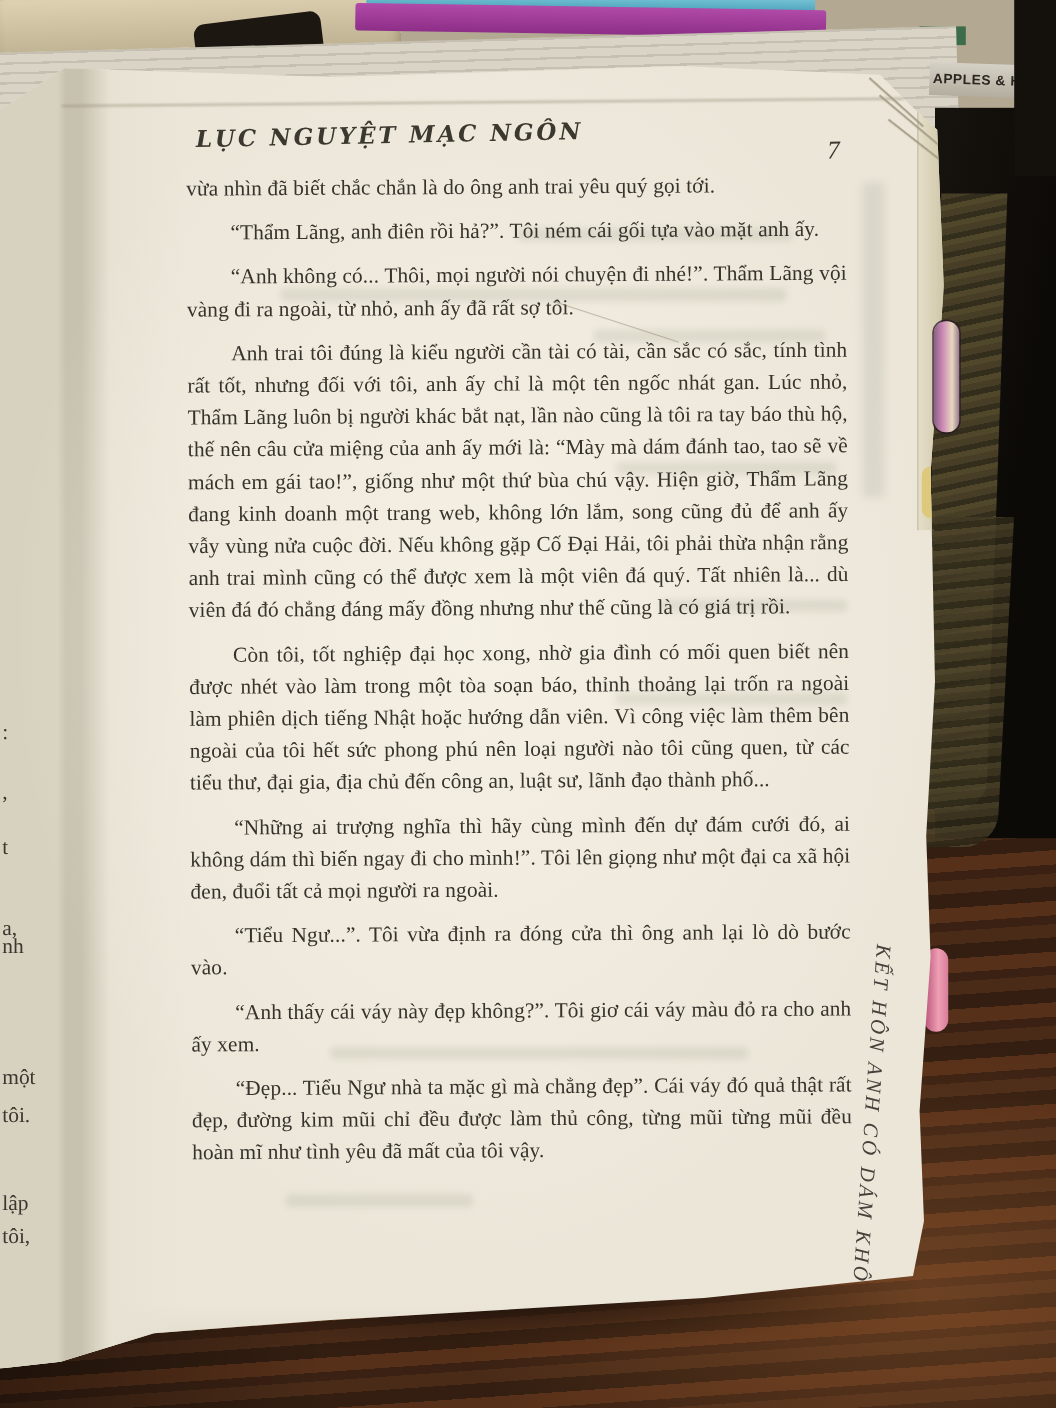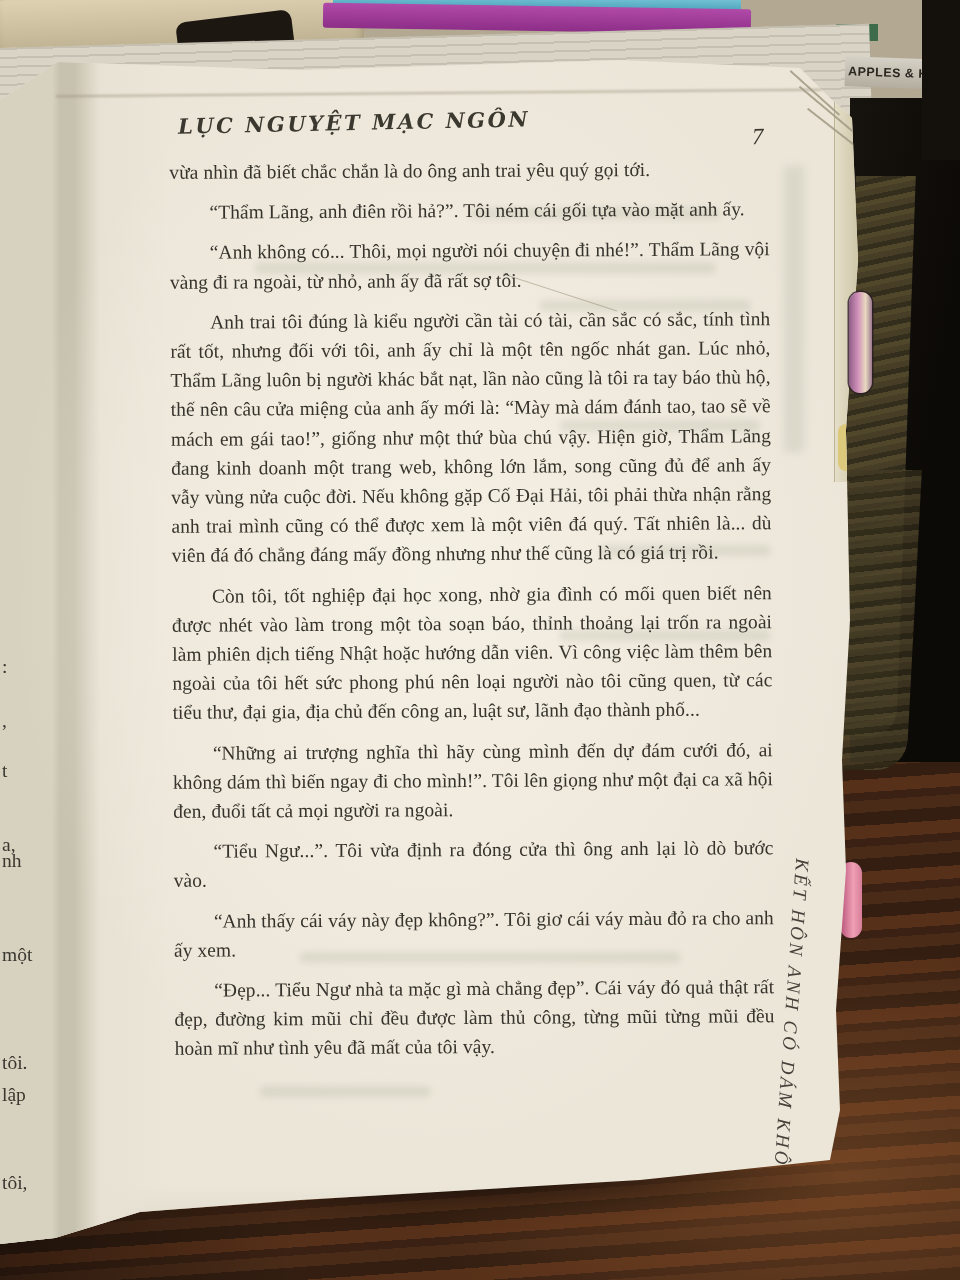--- a/index.html
+++ b/index.html
@@ -126,24 +126,24 @@
   <div class="abs book-shadow"></div>
   <div class="abs pink-finger"></div>
 
   <div class="abs book">
 
     <span class="frag" style="top:656px">:</span>
     <span class="frag" style="top:710px">,</span>
     <span class="frag" style="top:760px">t</span>
     <span class="frag" style="top:834px">a,</span>
     <span class="frag" style="top:850px">nh</span>
-    <span class="frag" style="top:944px">một</span>
-    <span class="frag" style="top:1052px">tôi.</span>
+    <span class="frag" style="top:969px">một</span>
+    <span class="frag" style="top:1004px">tôi.</span>
     <span class="frag" style="top:1084px">lập</span>
-    <span class="frag" style="top:1172px">tôi,</span>
+    <span class="frag" style="top:1114px">tôi,</span>
 
     <div class="abs fold-top"></div>
     <div class="abs page-edges"></div>
     <div class="abs yellow-tab"></div>
     <div class="abs crease c1"></div>
     <div class="abs crease c2"></div>
     <div class="abs crease c3"></div>
     <div class="abs c4 crease"></div>
 
     <div class="abs ghost" style="left:470px;top:208px;width:250px"></div>

